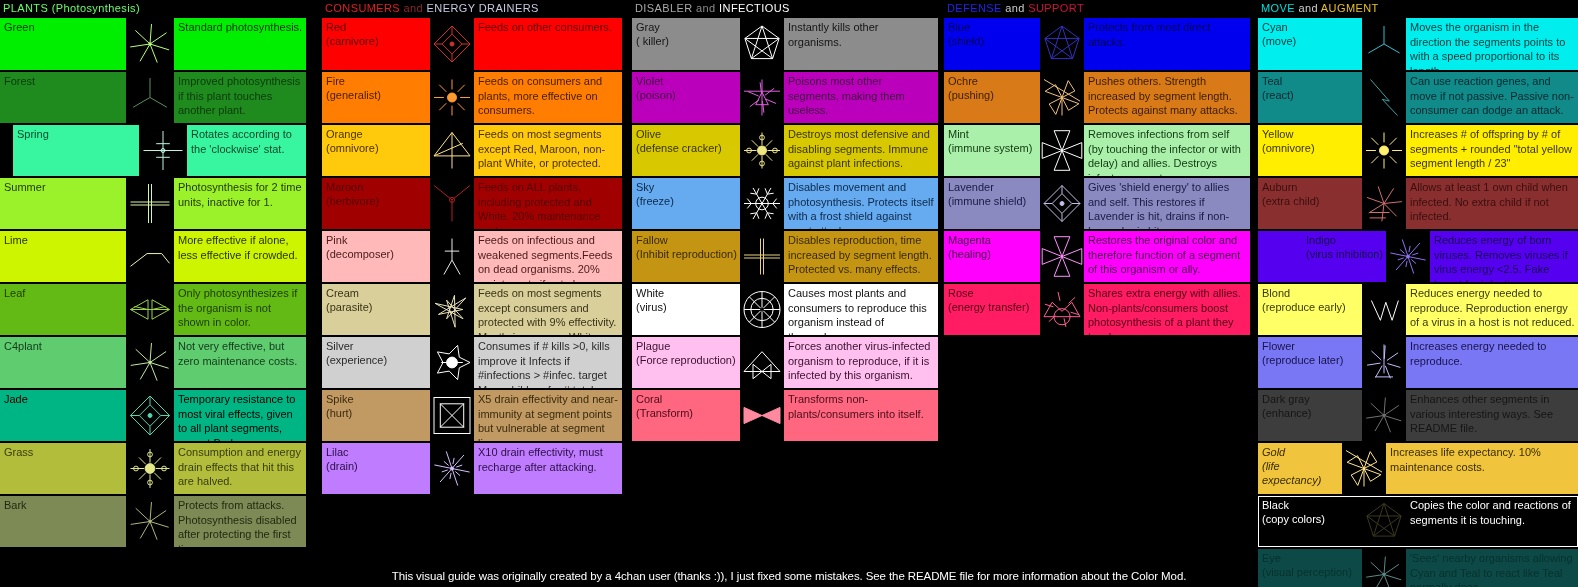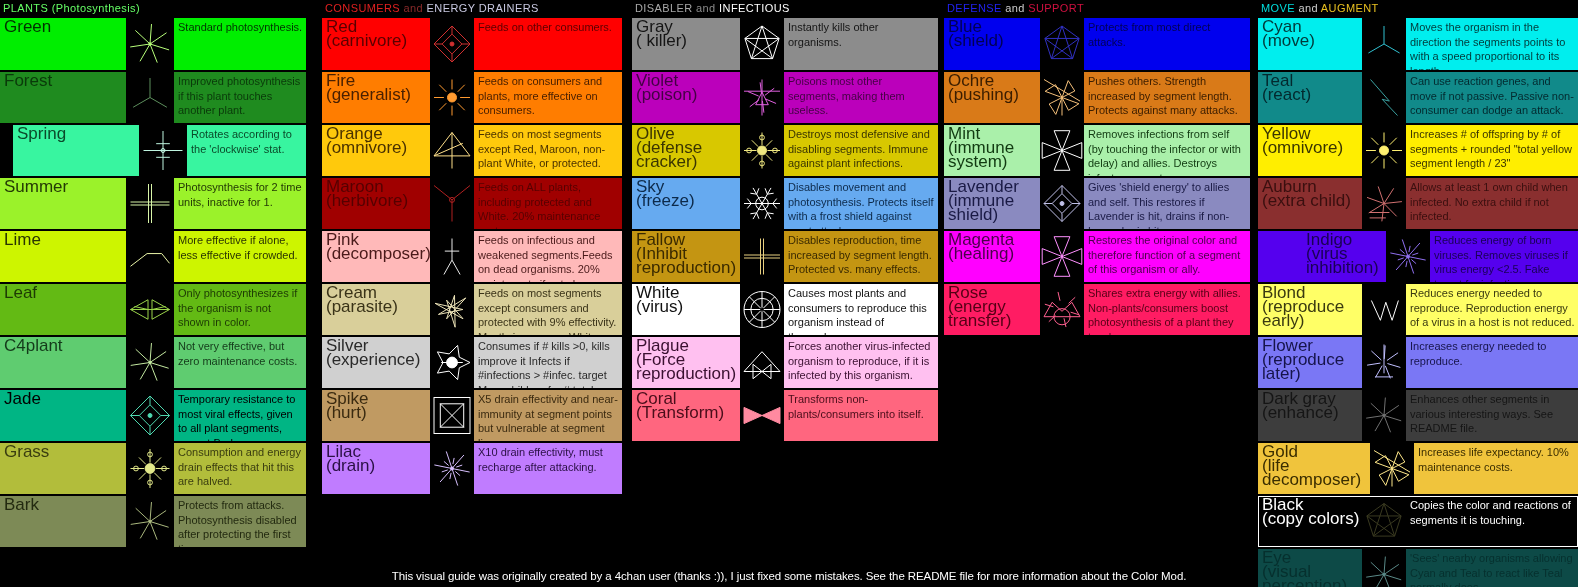--- a/index.html
+++ b/index.html
@@ -22,21 +22,21 @@
 
   .row{
     display:flex; align-items:stretch;
     margin-bottom:2px;
     overflow:hidden;
   }
   .row.outlined{ outline:1px solid #fff; outline-offset:-1px; }
 
   .cell-name{
     flex:0 0 auto;
-    font-size:17px; line-height:14px;
+    font-size:11px; line-height:14px;
     padding:2px 0 0 4px;
     overflow:hidden;
   }
   .cell-name .sub{ display:block; }
 
   .cell-icon{
     flex:0 0 auto;
     background:#000;
     display:flex; align-items:center; justify-content:center;
     overflow:hidden;
@@ -687,21 +687,21 @@
               <line x1="21.011050152675615" y1="23.648250461979302" x2="4.198902748161078" y2="26.168508315627445" stroke="#707070" stroke-width="1"></line>
               <line x1="21.267492977177646" y1="22.819240525944785" x2="8.814873589197633" y2="11.246329467006145" stroke="#707070" stroke-width="1"></line>
               <line x1="22.075528530285105" y1="22.502856358836414" x2="23.359513545131875" y2="5.551414459055472" stroke="#707070" stroke-width="1"></line>
               <line x1="22.826689559586637" y1="22.937341691547655" x2="36.880412072559444" y2="13.372150447857788" stroke="#707070" stroke-width="1"></line>
               <circle cx="22" cy="23.5" r="1.2" fill="#707070" stroke="#707070" stroke-width="1"></circle>
             </svg>
           </div>
           <div class="cell-desc" style="color: rgb(21, 21, 21);">Enhances other segments in various interesting ways. See README file.</div>
         </div>
         <div class="row" style="height: 51px; background: rgb(240, 196, 60);">
-          <div class="cell-name" style="width: 112px; color: rgb(58, 45, 0);"><span>Gold</span><span class="sub">(life decomposer)</span></div>
+          <div class="cell-name" style="width: 84px; color: rgb(58, 45, 0); font-style: italic;"><span>Gold</span><span class="sub">(life expectancy)</span></div>
           <div class="cell-icon" style="width: 44px;">
             <svg width="44" height="47" viewBox="0 0 44 47">
               <polygon points="22,23.5 38.9,29.7 28.5,36.3" fill="none" stroke="#ffe88a" stroke-width="1"></polygon>
               <polygon points="22,23.5 15.8,40.4 9.2,30.0" fill="none" stroke="#ffe88a" stroke-width="1"></polygon>
               <polygon points="22,23.5 5.1,17.3 15.5,10.7" fill="none" stroke="#ffe88a" stroke-width="1"></polygon>
               <polygon points="22,23.5 28.2,6.6 34.8,17.0" fill="none" stroke="#ffe88a" stroke-width="1"></polygon>
               <line x1="4" y1="5.5" x2="40" y2="27.1" stroke="#ffe88a" stroke-width="1"></line>
               <line x1="22" y1="23.5" x2="22" y2="41.5" stroke="#ffe88a" stroke-width="1"></line>
             </svg>
           </div>

